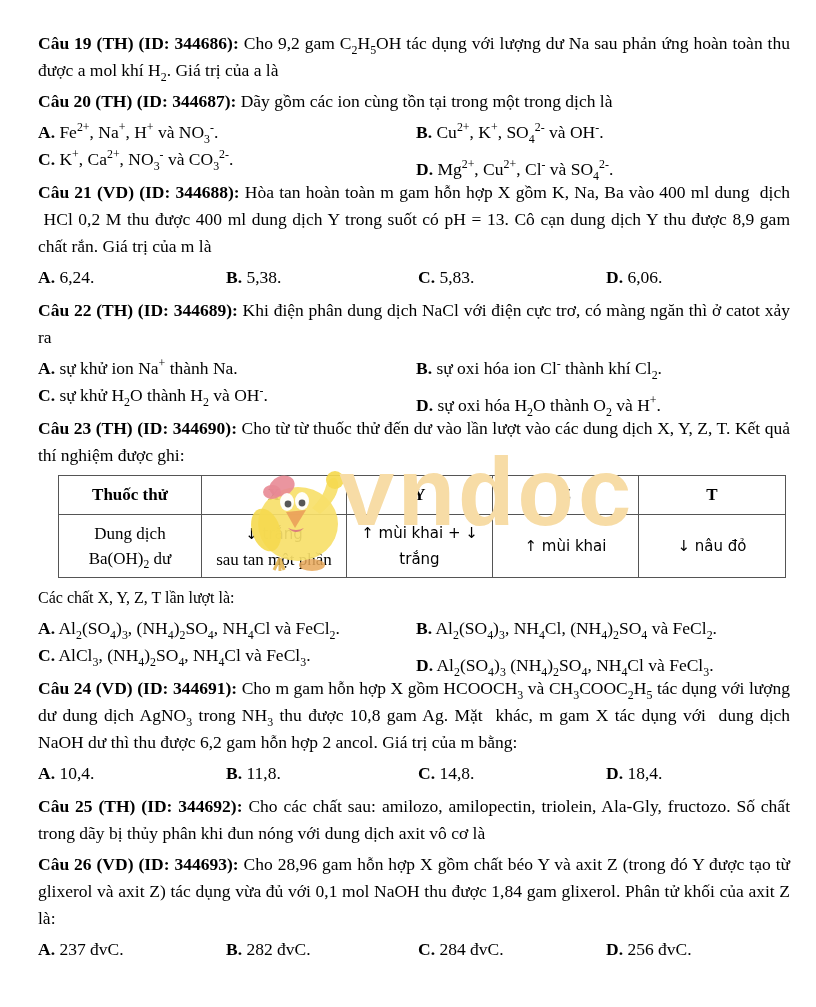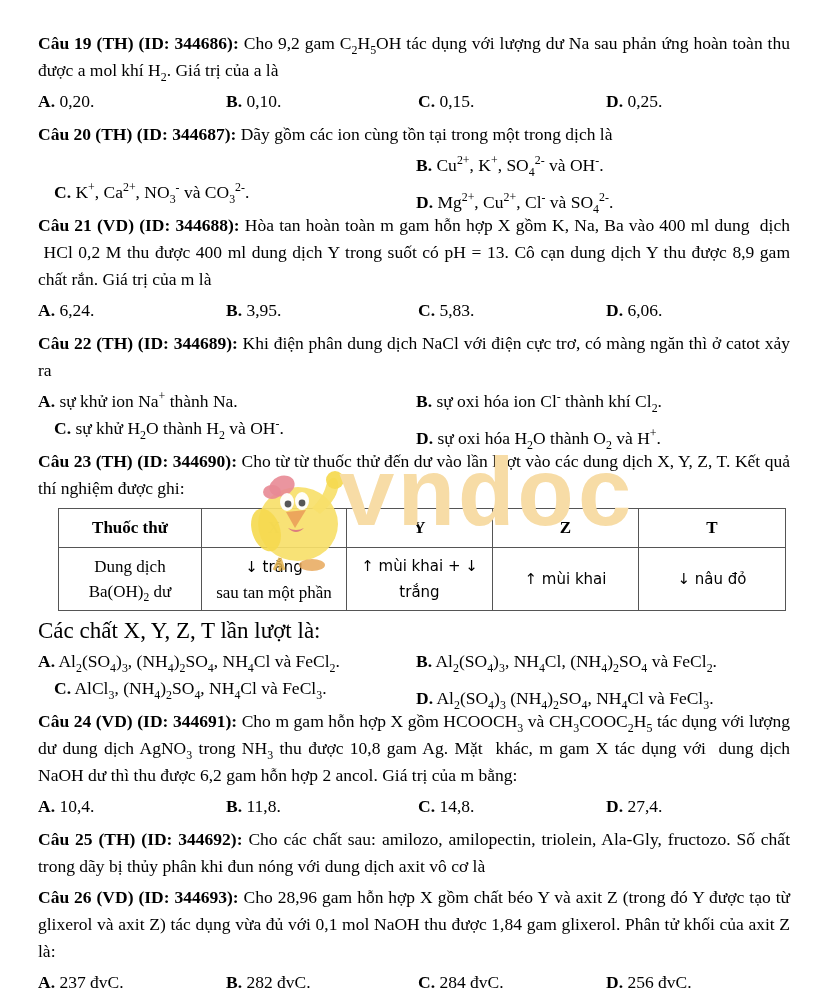--- a/index.html
+++ b/index.html
@@ -68,21 +68,21 @@
     text-align: justify;
     text-justify: inter-word;
     margin: 0 0 4px 0;
   }
   .qlabel {
     font-weight: bold;
   }
   .qbody { }
 
   .stmt {
-    font-size: 23px;
+    font-size: 16px;
     line-height: 27px;
     margin: 0 0 4px 0;
   }
 
   
   .opts {
     position: relative;
     font-size: 17.5px;
     line-height: 27px;
     margin: 3px 0 6px 0;
@@ -100,21 +100,21 @@
 
   
   .cols4 .c0 { left: 0px; }
   .cols4 .c1 { left: 188px; }
   .cols4 .c2 { left: 380px; }
   .cols4 .c3 { left: 568px; }
 
   
   .cols2 .c0 { left: 0px;   top: 0px; }
   .cols2 .c1 { left: 378px; top: 0px; }
-  .cols2 .c2 { left: 16px;   top: 27px; font-family: Liberation Serif, serif; }
+  .cols2 .c2 { left: 0px;   top: 27px; font-family: Liberation Serif, serif; }
   .cols2 .c3 { left: 378px; top: 37px; }
 
   sub, sup {
     font-size: 0.68em;
     line-height: 0;
   }
 
   
   .tblwrap {
     margin: 6px 0 6px 0;
@@ -152,40 +152,35 @@
   .arrow { font-family: "DejaVu Sans", sans-serif; font-size: 15px; }
 </style>
 </head>
 <body>
 
 <div id="page">
 
   <div class="content">
       <div class="q">
         <p class="qtext"><span class="qlabel">Câu 19 (TH) (ID: 344686):</span><span class="qbody"> Cho 9,2 gam C<sub>2</sub>H<sub>5</sub>OH tác dụng với lượng dư Na sau phản ứng hoàn toàn thu được a mol khí H<sub>2</sub>. Giá trị của a là</span></p>
-        <div class="opts cols4">
-          <div class="opt c0"><span class="ol">A.</span><span> 0,20.</span></div>
-          <div class="opt c1"><span class="ol">B.</span><span> 0,10.</span></div>
-          <div class="opt c2"><span class="ol">C.</span><span> 0,15.</span></div>
-          <div class="opt c3"><span class="ol">D.</span><span> 0,25.</span></div>
-        </div>
       </div>
       <div class="q">
         <p class="qtext"><span class="qlabel">Câu 20 (TH) (ID: 344687):</span><span class="qbody"> Dãy gồm các ion cùng tồn tại trong một trong dịch là</span></p>
         <div class="opts cols2 two-rows">
+          <div class="opt c0"><span class="ol">A.</span><span> Fe<sup>2+</sup>, Na<sup>+</sup>, H<sup>+</sup> và NO<sub>3</sub><sup>-</sup>.</span></div>
           <div class="opt c1"><span class="ol">B.</span><span> Cu<sup>2+</sup>, K<sup>+</sup>, SO<sub>4</sub><sup>2-</sup> và OH<sup>-</sup>.</span></div>
           <div class="opt c2"><span class="ol">C.</span><span> K<sup>+</sup>, Ca<sup>2+</sup>, NO<sub>3</sub><sup>-</sup> và CO<sub>3</sub><sup>2-</sup>.</span></div>
           <div class="opt c3"><span class="ol">D.</span><span> Mg<sup>2+</sup>, Cu<sup>2+</sup>, Cl<sup>-</sup> và SO<sub>4</sub><sup>2-</sup>.</span></div>
         </div>
       </div>
       <div class="q">
         <p class="qtext"><span class="qlabel">Câu 21 (VD) (ID: 344688):</span><span class="qbody"> Hòa tan hoàn toàn m gam hỗn hợp X gồm K, Na, Ba vào 400 ml dung &nbsp;dịch &nbsp;HCl 0,2 M thu được 400 ml dung dịch Y trong suốt có pH = 13. Cô cạn dung dịch Y thu được 8,9 gam chất rắn. Giá trị của m là</span></p>
         <div class="opts cols4">
           <div class="opt c0"><span class="ol">A.</span><span> 6,24.</span></div>
-          <div class="opt c1"><span class="ol">B.</span><span> 3,95.</span></div>
+          <div class="opt c1"><span class="ol">B.</span><span> 5,38.</span></div>
           <div class="opt c2"><span class="ol">C.</span><span> 5,83.</span></div>
           <div class="opt c3"><span class="ol">D.</span><span> 6,06.</span></div>
         </div>
       </div>
       <div class="q">
         <p class="qtext"><span class="qlabel">Câu 22 (TH) (ID: 344689):</span><span class="qbody"> Khi điện phân dung dịch NaCl với điện cực trơ, có màng ngăn thì ở catot xảy ra</span></p>
         <div class="opts cols2 two-rows">
           <div class="opt c0"><span class="ol">A.</span><span> sự khử ion Na<sup>+</sup> thành Na.</span></div>
           <div class="opt c1"><span class="ol">B.</span><span> sự oxi hóa ion Cl<sup>-</sup> thành khí Cl<sub>2</sub>.</span></div>
           <div class="opt c2"><span class="ol">C.</span><span> sự khử H<sub>2</sub>O thành H<sub>2</sub> và OH<sup>-</sup>.</span></div>
@@ -223,21 +218,21 @@
           <div class="opt c2"><span class="ol">C.</span><span> AlCl<sub>3</sub>, (NH<sub>4</sub>)<sub>2</sub>SO<sub>4</sub>, NH<sub>4</sub>Cl và FeCl<sub>3</sub>.</span></div>
           <div class="opt c3"><span class="ol">D.</span><span> Al<sub>2</sub>(SO<sub>4</sub>)<sub>3</sub> (NH<sub>4</sub>)<sub>2</sub>SO<sub>4</sub>, NH<sub>4</sub>Cl và FeCl<sub>3</sub>.</span></div>
         </div>
       </div>
       <div class="q">
         <p class="qtext"><span class="qlabel">Câu 24 (VD) (ID: 344691):</span><span class="qbody"> Cho m gam hỗn hợp X gồm HCOOCH<sub>3</sub> và CH<sub>3</sub>COOC<sub>2</sub>H<sub>5</sub> tác dụng với lượng dư dung dịch AgNO<sub>3</sub> trong NH<sub>3</sub> thu được 10,8 gam Ag. Mặt &nbsp;khác, m gam X tác dụng với &nbsp;dung dịch NaOH dư thì thu được 6,2 gam hỗn hợp 2 ancol. Giá trị của m bằng:</span></p>
         <div class="opts cols4">
           <div class="opt c0"><span class="ol">A.</span><span> 10,4.</span></div>
           <div class="opt c1"><span class="ol">B.</span><span> 11,8.</span></div>
           <div class="opt c2"><span class="ol">C.</span><span> 14,8.</span></div>
-          <div class="opt c3"><span class="ol">D.</span><span> 27,4.</span></div>
+          <div class="opt c3"><span class="ol">D.</span><span> 18,4.</span></div>
         </div>
       </div>
       <div class="q">
         <p class="qtext"><span class="qlabel">Câu 25 (TH) (ID: 344692):</span><span class="qbody"> Cho các chất sau: amilozo, amilopectin, triolein, Ala-Gly, fructozo. Số chất trong dãy bị thủy phân khi đun nóng với dung dịch axit vô cơ là</span></p>
       </div>
       <div class="q">
         <p class="qtext"><span class="qlabel">Câu 26 (VD) (ID: 344693):</span><span class="qbody"> Cho 28,96 gam hỗn hợp X gồm chất béo Y và axit Z (trong đó Y được tạo từ glixerol và axit Z) tác dụng vừa đủ với 0,1 mol NaOH thu được 1,84 gam glixerol. Phân tử khối của axit Z là:</span></p>
         <div class="opts cols4">
           <div class="opt c0"><span class="ol">A.</span><span> 237 đvC.</span></div>
           <div class="opt c1"><span class="ol">B.</span><span> 282 đvC.</span></div>

